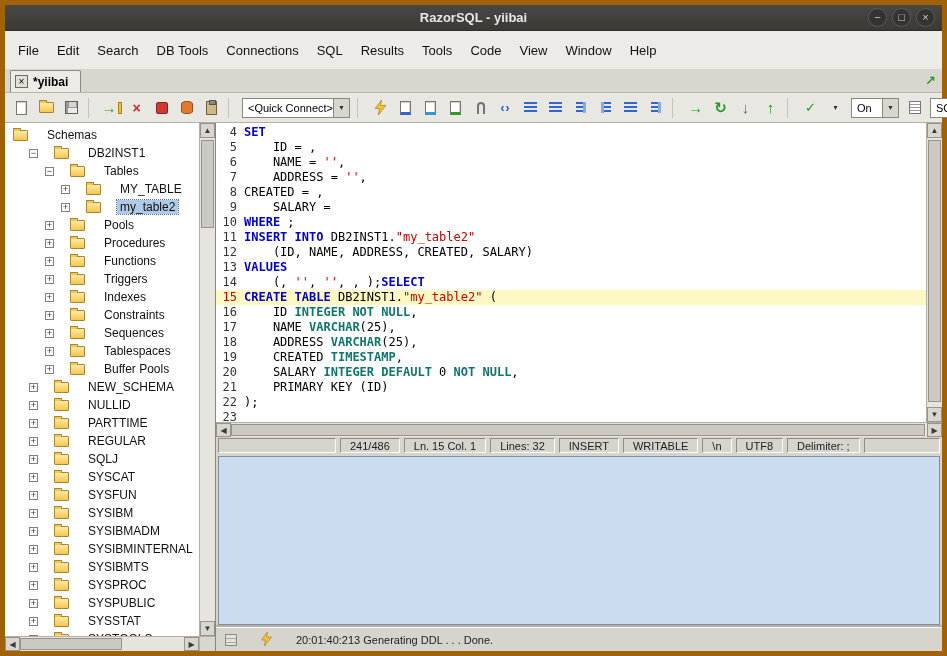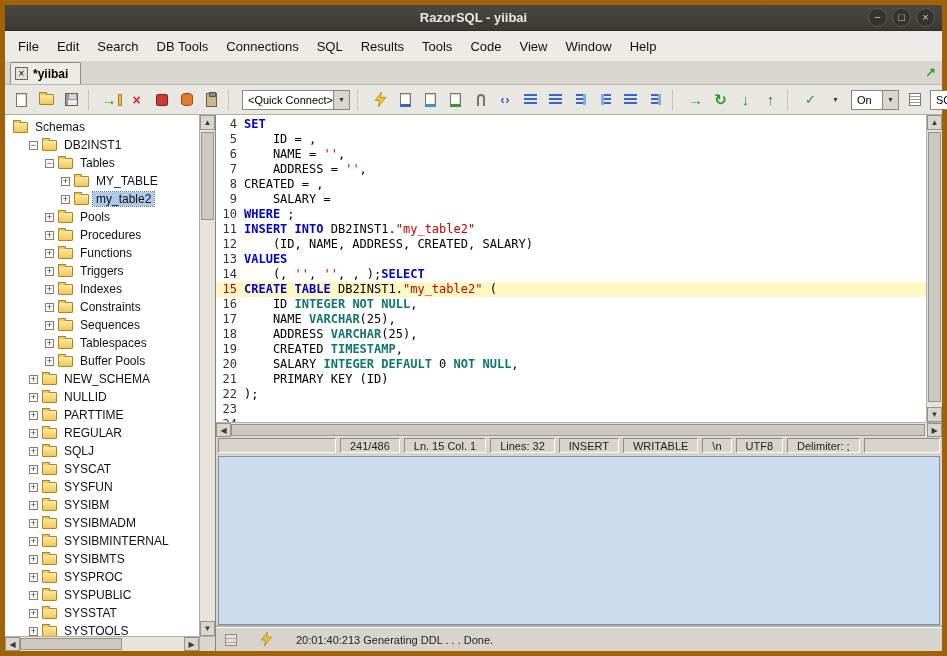--- a/index.html
+++ b/index.html
@@ -5,21 +5,21 @@
 *{margin:0;padding:0;box-sizing:border-box}
 html,body{width:947px;height:656px;overflow:hidden}
 body{font-family:"Liberation Sans","DejaVu Sans",sans-serif;background:#d7d4cd}
 .window{width:947px;height:656px;display:flex;flex-direction:column;border:5px solid #a16207;background:#d7d4cd}
 
 .titlebar{height:26px;flex:none;background:linear-gradient(#4a4843,#3a3935);display:flex;align-items:center;position:relative;border-bottom:1px solid #2e2d2a}
 .title{flex:1;text-align:center;color:#e9e7e4;font-weight:bold;font-size:13px}
 .winbtns{position:absolute;right:7px;top:3px;display:flex;gap:5px}
 .winbtn{width:19px;height:19px;border-radius:50%;background:#343330;border:1px solid #5c5a54;color:#cfcdc9;font-size:11px;line-height:16px;text-align:center;cursor:default}
 
-.menubar{height:30px;flex:none;background:#edebe7;display:flex;align-items:center;padding:0 4px;font-size:13px;color:#111}
+.menubar{height:38px;flex:none;background:#edebe7;display:flex;align-items:center;padding:0 4px;font-size:13px;color:#111}
 .menu-item{padding:5px 9px;cursor:default}
 
 .tabbar{height:24px;flex:none;background:#d9d6cf;display:flex;align-items:flex-end;padding:0 5px;position:relative;border-bottom:1px solid #b9b5ad}
 .tab{height:22px;background:#edebe5;border:1px solid #8f8b83;border-bottom:none;border-radius:2px 2px 0 0;display:flex;align-items:center;gap:5px;padding:0 12px 0 4px;font-size:12px;font-weight:bold}
 .tab-close{width:13px;height:13px;border:1px solid #6d6a64;background:#e2dfd8;font-size:10px;line-height:11px;text-align:center;font-weight:normal}
 .tab-right{position:absolute;right:6px;top:4px;color:#1f9b1f;font-weight:bold;font-size:13px}
 
 .toolbar{height:30px;flex:none;background:#e9e7e2;border-bottom:1px solid #b3afa7;display:flex;align-items:center;padding:0 5px;gap:2px}
 .tbicon{width:23px;height:22px;display:flex;align-items:center;justify-content:center;flex:none}
 .tb-sep{width:7px;height:20px;border-left:1px solid #c6c3bb;margin:0 3px;flex:none}
@@ -49,21 +49,21 @@
 .li{width:10px;border-right:3px solid #88aadd}
 .lo{width:10px;border-left:3px solid #88aadd}
 .chk{color:#1f9b1f;font-weight:bold;font-size:13px}
 .tiny{font-size:8px;color:#333}
 .ic-listic{display:inline-block;width:12px;height:13px;background-color:#fff;border:1px solid #777;background-image:repeating-linear-gradient(to bottom,transparent 0 2px,#999 2px 3px)}
 
 .main{flex:1;display:flex;min-height:0}
 .sidebar{width:211px;flex:none;display:flex;flex-direction:column;background:#fff;border-right:1px solid #8a867e}
 .side-body{flex:1;display:flex;min-height:0}
 .tree{flex:1;overflow:hidden;padding-top:3px;font-size:12px;color:#111}
-.tree-row{height:18px;display:flex;align-items:center;gap:4px;white-space:nowrap}
+.tree-row{height:18px;display:flex;align-items:center;gap:16px;white-space:nowrap}
 .toggle{width:9px;height:9px;border:1px solid #848078;background:#fff;font-size:9px;line-height:7px;text-align:center;color:#333;flex:none}
 .tree-label{padding:0 3px}
 .sel .tree-label{background:#aecae8;outline:1px dotted #5a6f93}
 
 .vsb{width:16px;flex:none;background:#e7e4de;border-left:1px solid #b3afa7;display:flex;flex-direction:column}
 .sbb{height:15px;flex:none;background:#d9d6cf;border:1px solid #97938b;color:#3a3a3a;font-size:8px;display:flex;align-items:center;justify-content:center}
 .sbtrack{flex:1;position:relative}
 .sbthumb{position:absolute;left:1px;right:1px;background:#ccc9c2;border:1px solid #97938b}
 .hsb-row{height:15px;flex:none;display:flex}
 .hsb{flex:1;height:15px;background:#e7e4de;border-top:1px solid #b3afa7;display:flex}

